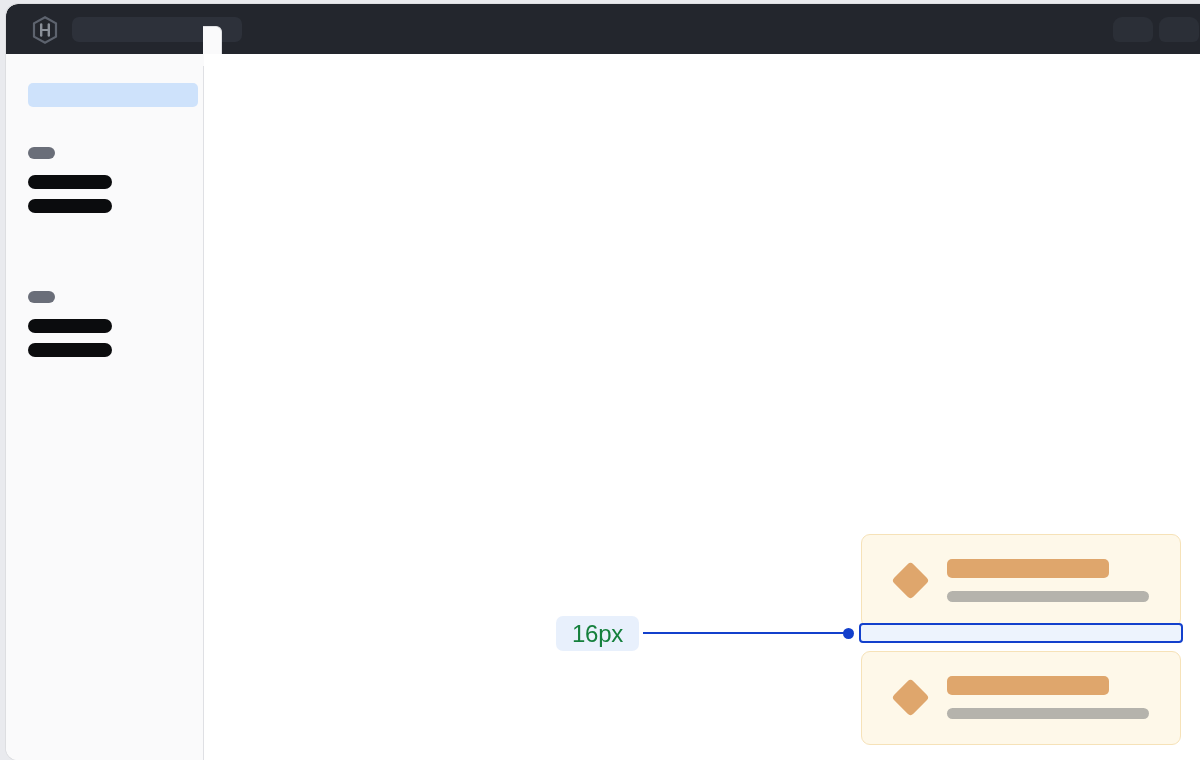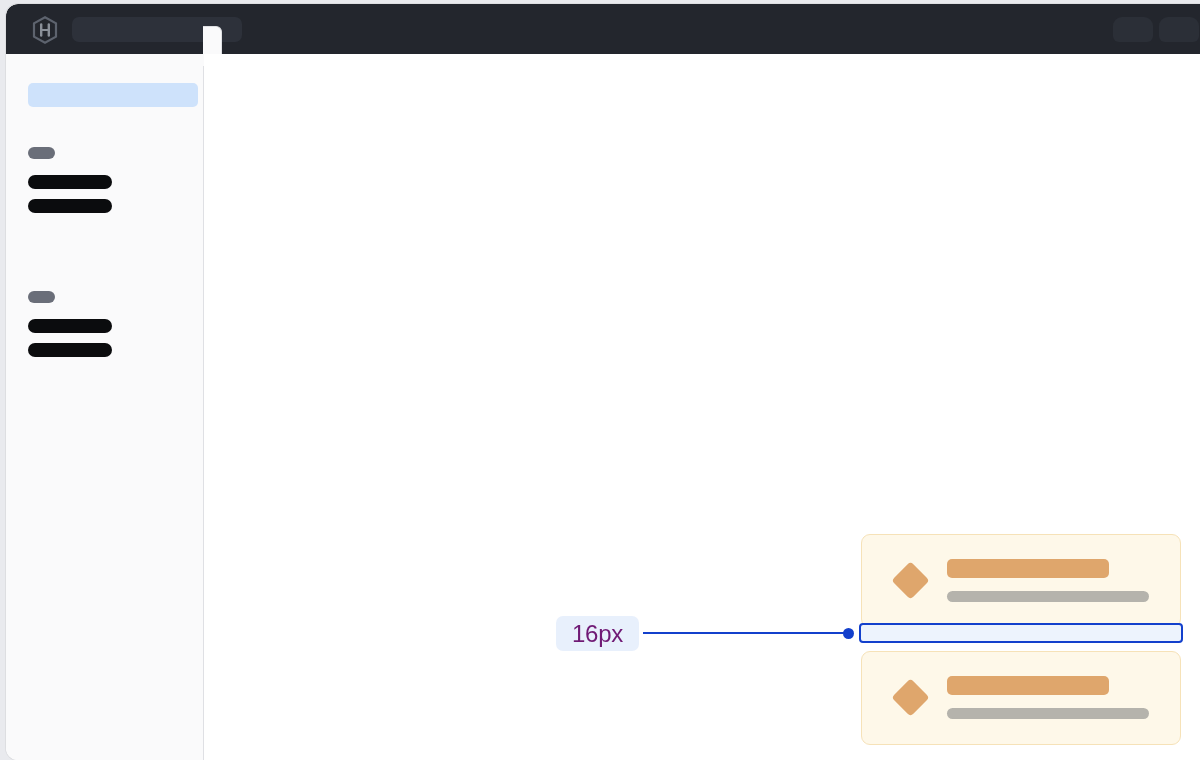--- a/index.html
+++ b/index.html
@@ -217,21 +217,21 @@
     position: absolute;
     left: 550px;
     top: 612px;
     width: 83px;
     height: 35px;
     background: #E8F0FC;
     border-radius: 7px;
     display: flex;
     align-items: center;
     justify-content: center;
-    color: #701a75;
+    color: #15803d;
     font-family: "Liberation Sans", sans-serif;
     font-size: 24px;
     letter-spacing: -0.2px;
   }
 </style>
 </head>
 <body>
 
 <div id="app-window">
 

